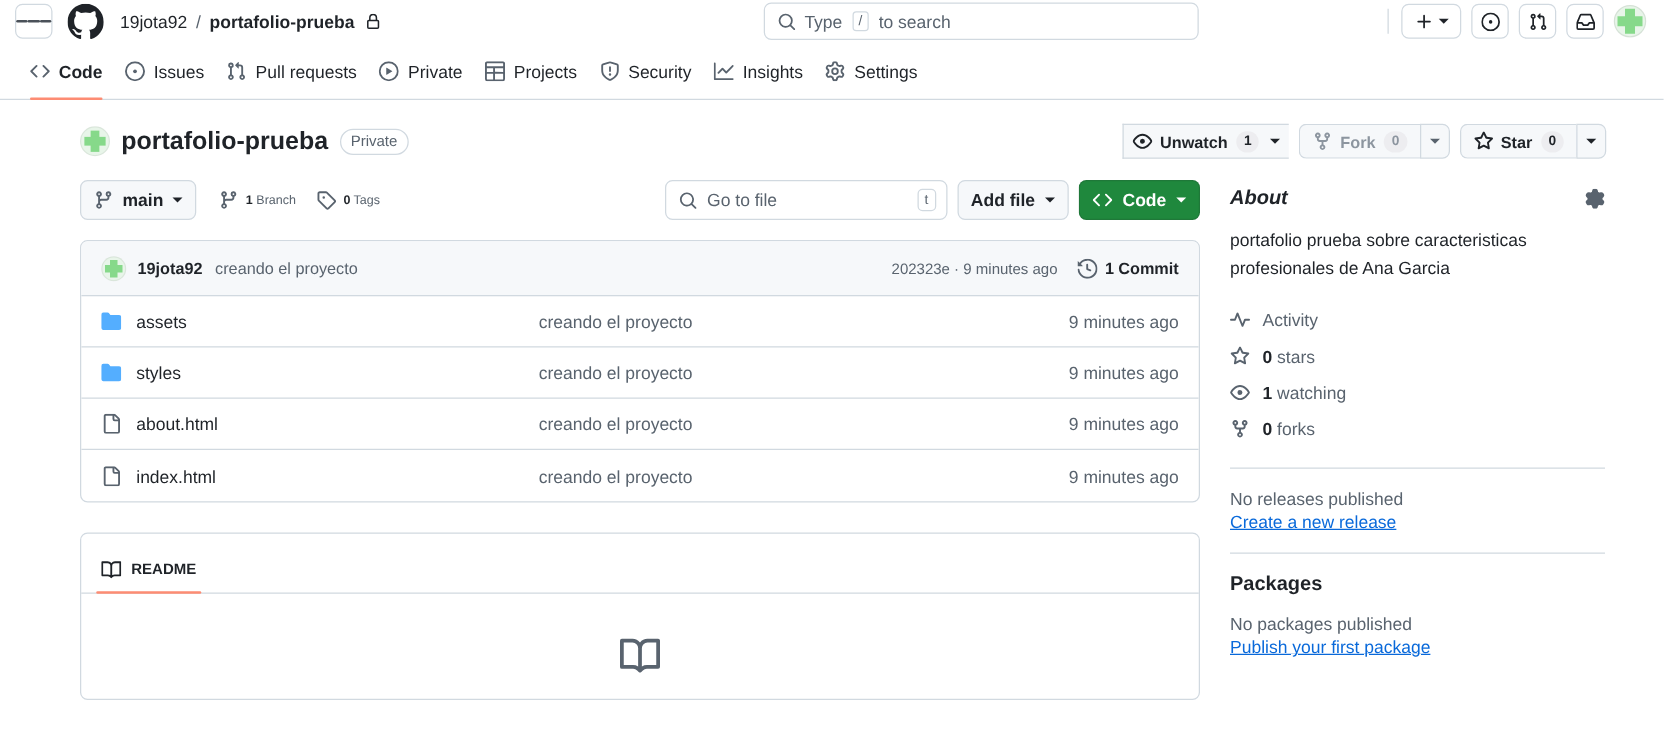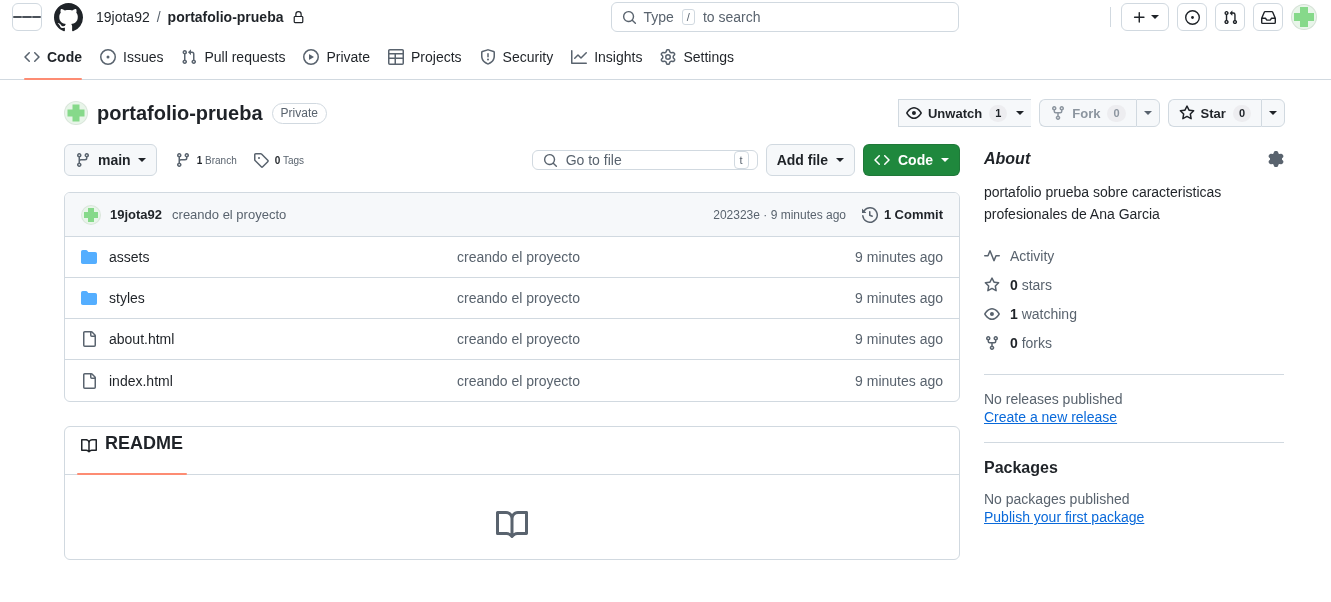--- a/index.html
+++ b/index.html
@@ -168,21 +168,21 @@
   .branch-btn {
     height: 32px; border:1px solid #d1d9e0; border-radius:6px;
     background:#f6f8fa; display:flex; align-items:center; gap:7px;
     padding: 0 10px; font-size:14px; font-weight:bold; cursor:pointer;
   }
   .meta-links { display:flex; align-items:center; gap:16px; margin-left: 18px; }
   .meta-link { display:flex; align-items:center; gap:6px; font-size:10px; color:#59636e; cursor:pointer;}
   .meta-link b { color:#1f2328; }
   .toolbar-right { margin-left:auto; display:flex; align-items:center; gap:8px;}
   .gotofile {
-    width: 226px; height:20px;
+    width: 226px; height:32px;
     border:1px solid #d1d9e0; border-radius:6px; background:#ffffff;
     display:flex; align-items:center; gap:8px; padding: 0 8px 0 10px;
     cursor:text;
   }
   .gotofile .ph { color:#59636e; font-size:14px; flex:1;}
   .tkey {
     border:1px solid #d1d9e0; border-radius:4px; color:#59636e;
     font-size:11px; padding:1px 5px; line-height:14px;
   }
   .btn-addfile {
@@ -218,41 +218,40 @@
   .commit-msg { font-size:13px; color:#59636e; margin-left:10px; cursor:pointer;}
   .commit-right { margin-left:auto; display:flex; align-items:center; gap:16px;}
   .commit-hash { font-size:12px; color:#59636e; cursor:pointer;}
   .commit-count { display:flex; align-items:center; gap:6px; font-size:12px; color:#59636e; cursor:pointer;}
   .commit-count b { color:#1f2328; font-size:13px;}
 
   .file-row {
     height: 41px; display:flex; align-items:center;
     padding: 0 16px; border-bottom:1px solid #d1d9e0;
     font-size:14px;
-    gap:26px;
   }
   .file-row:last-child { border-bottom:none; }
   .file-name { display:flex; align-items:center; gap:12px; width: 350px; }
   .file-name a { color:#1f2328; text-decoration:none; cursor:pointer;}
   .file-msg { flex:1; color:#59636e; cursor:pointer; }
   .file-time { color:#59636e; text-align:right; white-space:nowrap;}
 
   
   .readme-box {
     margin-top: 24px;
     border:1px solid #d1d9e0; border-radius:6px; background:#ffffff;
   }
   .readme-tabs {
     height: 48px; display:flex; align-items:flex-end;
     padding: 0 16px; border-bottom:1px solid #d1d9e0;
   }
   .readme-tab {
-    display:flex; align-items:flex-end; gap:8px;
-    font-size:18px; font-weight:bold; color:#1f2328;
-    padding-bottom: 20px; position:relative; cursor:pointer;
+    display:flex; align-items:flex-start; gap:8px;
+    font-size:12px; font-weight:bold; color:#1f2328;
+    padding-bottom: 10px; position:relative; cursor:pointer;
   }
   .readme-tab::after{
     content:""; position:absolute; left:-4px; right:-4px; bottom:-1px;
     height:2px; background:#fd8c73; border-radius:6px;
   }
   .readme-body { padding: 34px 0 0 0; text-align:center; }
   .readme-icon { display:flex; justify-content:center; margin-bottom: 18px;}
   .readme-title { font-size: 20px; font-weight:bold; color:#1f2328;}
 
   

